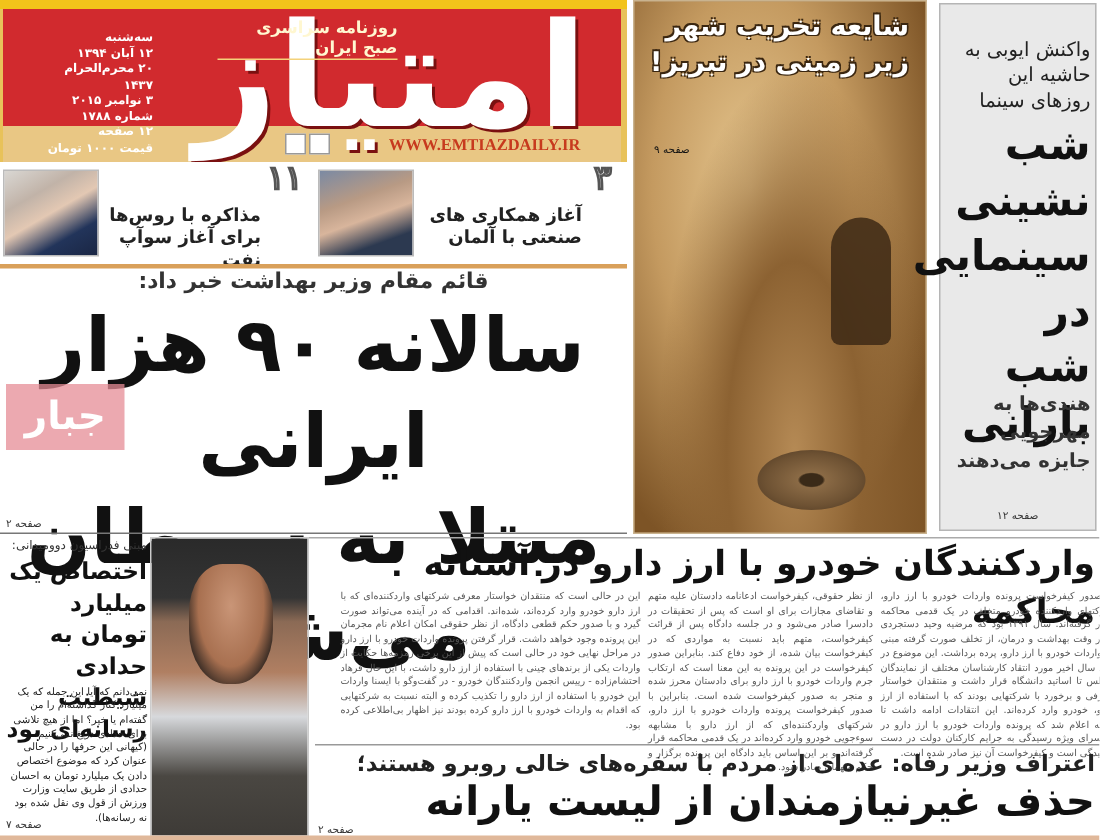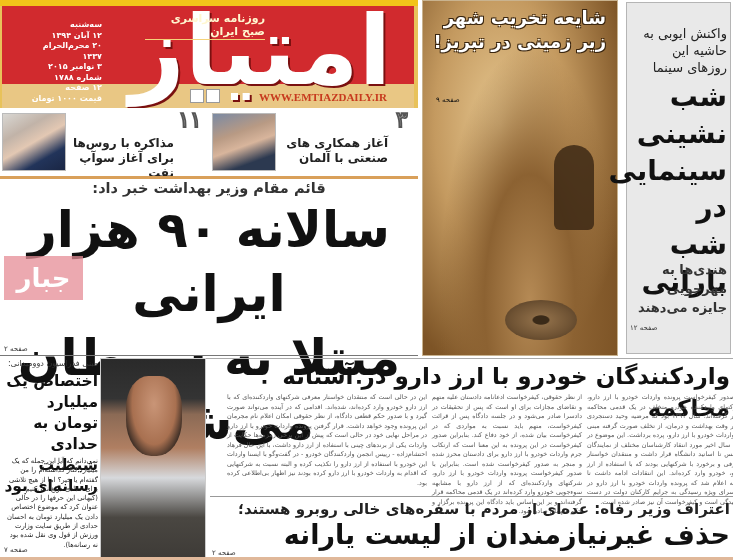--- a/index.html
+++ b/index.html
@@ -45,21 +45,21 @@
   #cave-doorway { left: 554px; top: 145px; width: 40px; height: 85px; background: #3d2915; border-radius: 20px 20px 6px 6px; opacity: 0.85; }
   #cave-millstone { left: 505px; top: 300px; width: 72px; height: 40px; background: radial-gradient(ellipse, #3a2a18 0%, #3a2a18 15%, #8a6a45 18%, #6e5233 60%, #4a3520 100%); border-radius: 50%; }
   #cave-headline { left: 426px; top: 6px; width: 180px; text-align: right; font-size: 18px; font-weight: bold; color: #fff; line-height: 24px; text-shadow: 1px 1px 0 #3a2610, -1px -1px 0 #3a2610, 1px -1px 0 #3a2610, -1px 1px 0 #3a2610; }
   #cave-page-ref { left: 436px; top: 96px; font-size: 7px; color: #111; }
 
   
   #cinema-box { left: 626px; top: 2px; width: 105px; height: 352px; background: #e9e9e9; border: 1px solid #b5b5b5; }
   #cinema-kicker { left: 630px; top: 6px; width: 97px; text-align: right; font-size: 13px; line-height: 17px; color: #222; margin-top: 19px; }
   #cinema-headline { left: 630px; top: 78px; width: 97px; text-align: right; font-size: 28px; font-weight: bold; line-height: 37px; color: #111; }
   #cinema-sub { left: 630px; top: 260px; width: 97px; text-align: right; font-size: 13px; font-weight: bold; line-height: 19px; color: #333; }
-  #cinema-page-ref { left: 630px; top: 324px; width: 97px; text-align: left; font-size: 7px; color: #333; }
+  #cinema-page-ref { left: 630px; top: 340px; width: 97px; text-align: center; font-size: 7px; color: #333; }
 
   
   #lower-rule { left: 200px; top: 358px; width: 533px; height: 1px; background: #aaa; }
   #car-headline { left: 210px; top: 360px; width: 520px; text-align: right; font-size: 23px; font-weight: bold; line-height: 32px; color: #111; }
   .body-col { font-size: 6.4px; line-height: 9.5px; color: #555; text-align: justify; margin-left: 12px; }
   #car-col1 { left: 575px; top: 393px; width: 155px; }
   #car-col2 { left: 420px; top: 393px; width: 150px; }
   #car-col3 { left: 215px; top: 393px; width: 200px; }
 
   

